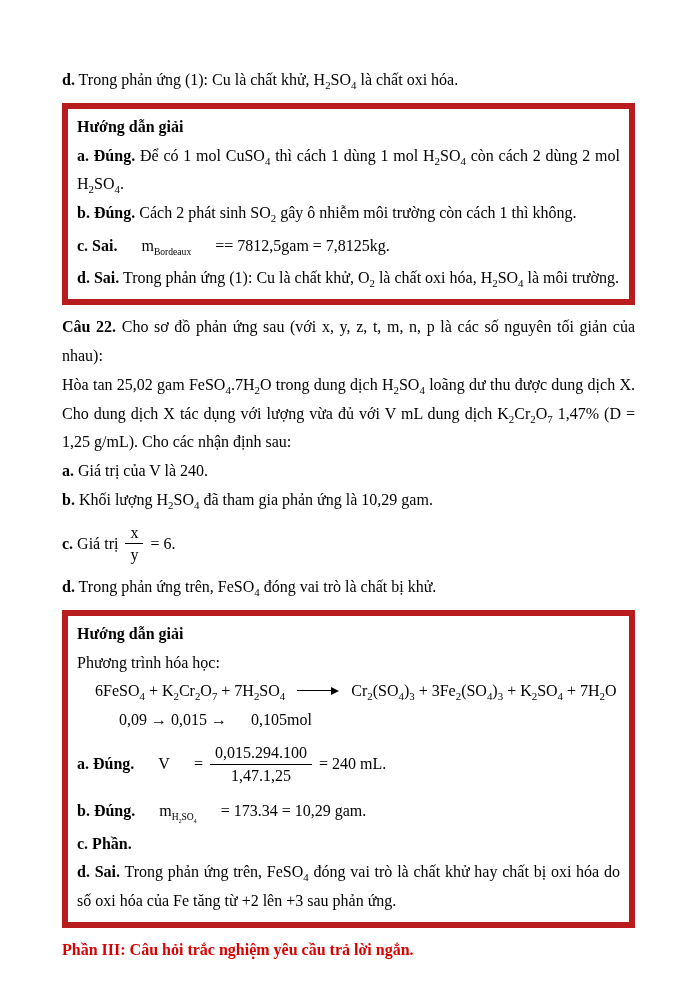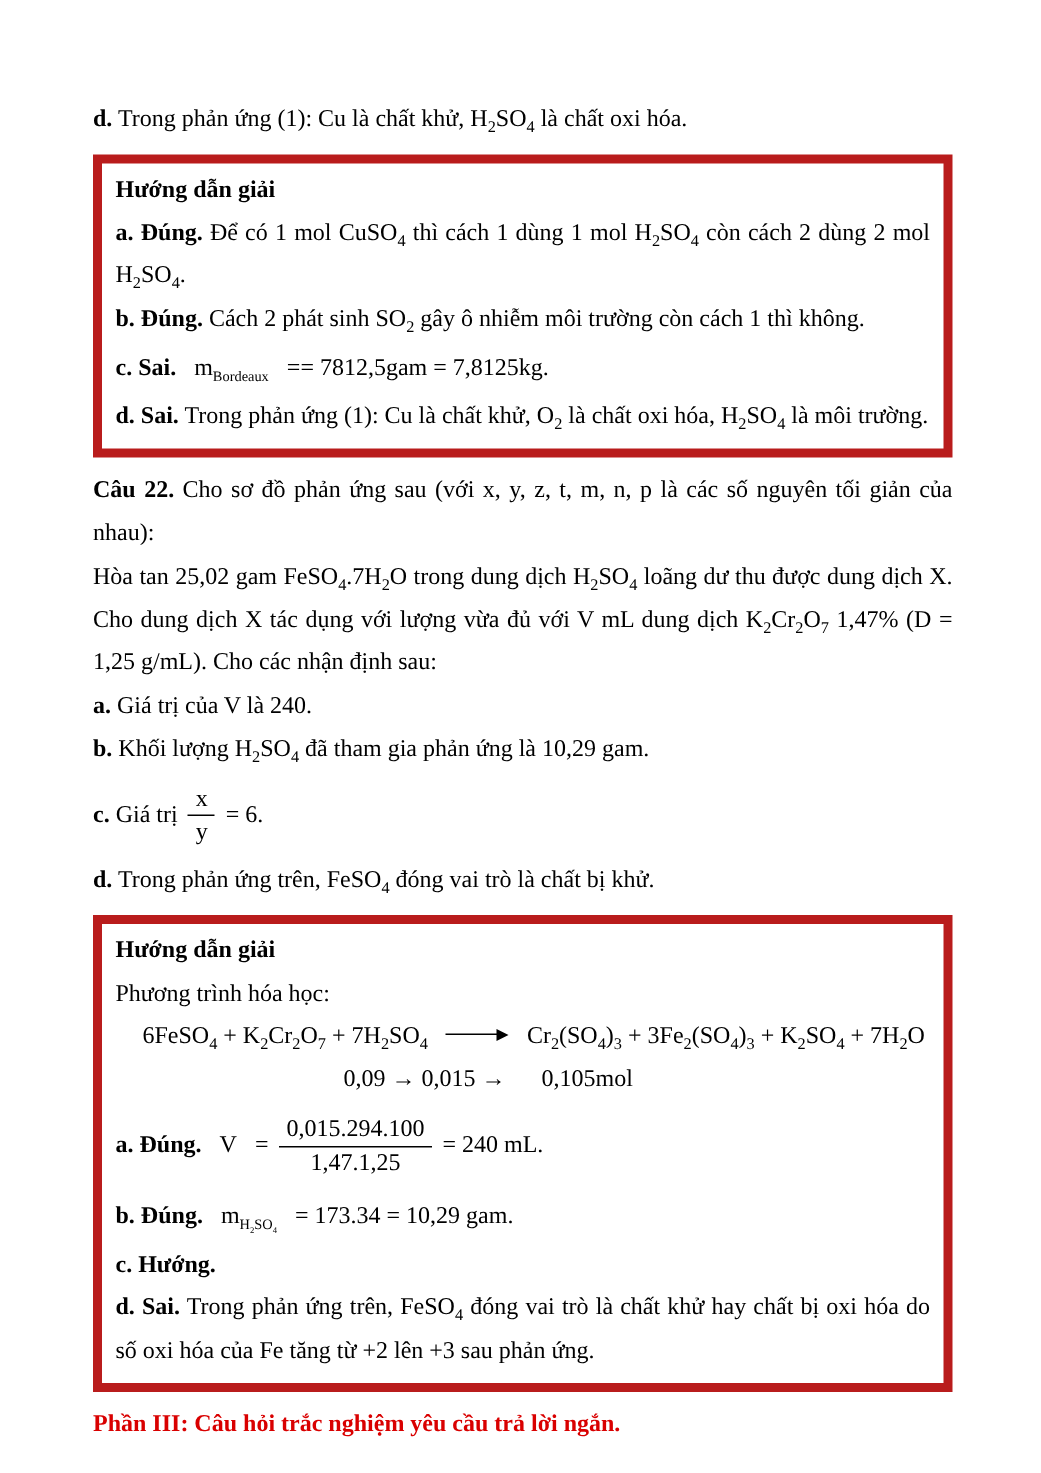--- a/index.html
+++ b/index.html
@@ -22,21 +22,21 @@
     padding:4px 9px 6px 9px;
     margin:8px 0 8px 0;
   }
   .scheme{padding-left:18px;line-height:1.8;}
   .eq-line{
     display:flex;align-items:center;
     line-height:1.4;
     padding:7px 0;
   }
   .eq-line > span{white-space:nowrap;}
-  .eq-gap{margin-left:12px;}
+  .eq-gap{margin-left:24px;}
   sub{font-size:68%;line-height:0;}
   .mvar sub{font-size:60%;}
   .frac{
     display:inline-flex;flex-direction:column;align-items:center;
     vertical-align:middle;margin:0 7px;
   }
   .frac .num{padding:0 5px;border-bottom:1px solid #000;line-height:1.35;}
   .frac .den{line-height:1.35;padding:0 5px;}
   .larr{
     display:inline-block;width:42px;height:11px;position:relative;
@@ -44,21 +44,21 @@
   }
   .larr::before{
     content:"";position:absolute;left:0;right:3px;top:5px;
     border-top:1.4px solid #000;
   }
   .larr::after{
     content:"";position:absolute;right:0;top:6px;transform:translateY(-50%);
     border-left:8px solid #000;border-top:4.5px solid transparent;border-bottom:4.5px solid transparent;
   }
   .mol-line{
-    display:flex;justify-content:center;align-items:baseline;
+    display:flex;justify-content:flex-start;align-items:baseline;
     line-height:1.8;padding-right:88px;
   }
   .mol-flow{margin-left:42px;}
   .mol-value{margin-left:24px;}
   .red-heading{
     font-weight:bold;
     margin-top:4px;
   }
 </style>
 </head>
@@ -113,19 +113,19 @@
           <span class="num">0,015.294.100</span>
           <span class="den">1,47.1,25</span>
         </span>
       <span>= 240 mL.</span>
     </p>
     <p class="para eq-line">
       <span><b>b. Đúng.</b></span>
       <span class="mvar eq-gap"><span>m</span><sub>H<sub>2</sub>SO<sub>4</sub></sub></span>
       <span class="eq-gap">= 173.34 = 10,29 gam.</span>
     </p>
-    <p class="para"><b>c. Hướng.</b></p>
+    <p class="para"><b>c. Phần.</b></p>
     <p class="para justify"><b>d. Sai.</b> Trong phản ứng trên, FeSO<sub>4</sub> đóng vai trò là chất khử hay chất bị oxi hóa do số oxi hóa của Fe tăng từ +2 lên +3 sau phản ứng.</p>
   </div>
 
   <p class="para red-heading" id="part3" style="color: rgb(217, 0, 0);">Phần III: Câu hỏi trắc nghiệm yêu cầu trả lời ngắn.</p>
 
 </div>
 
 </body></html>

